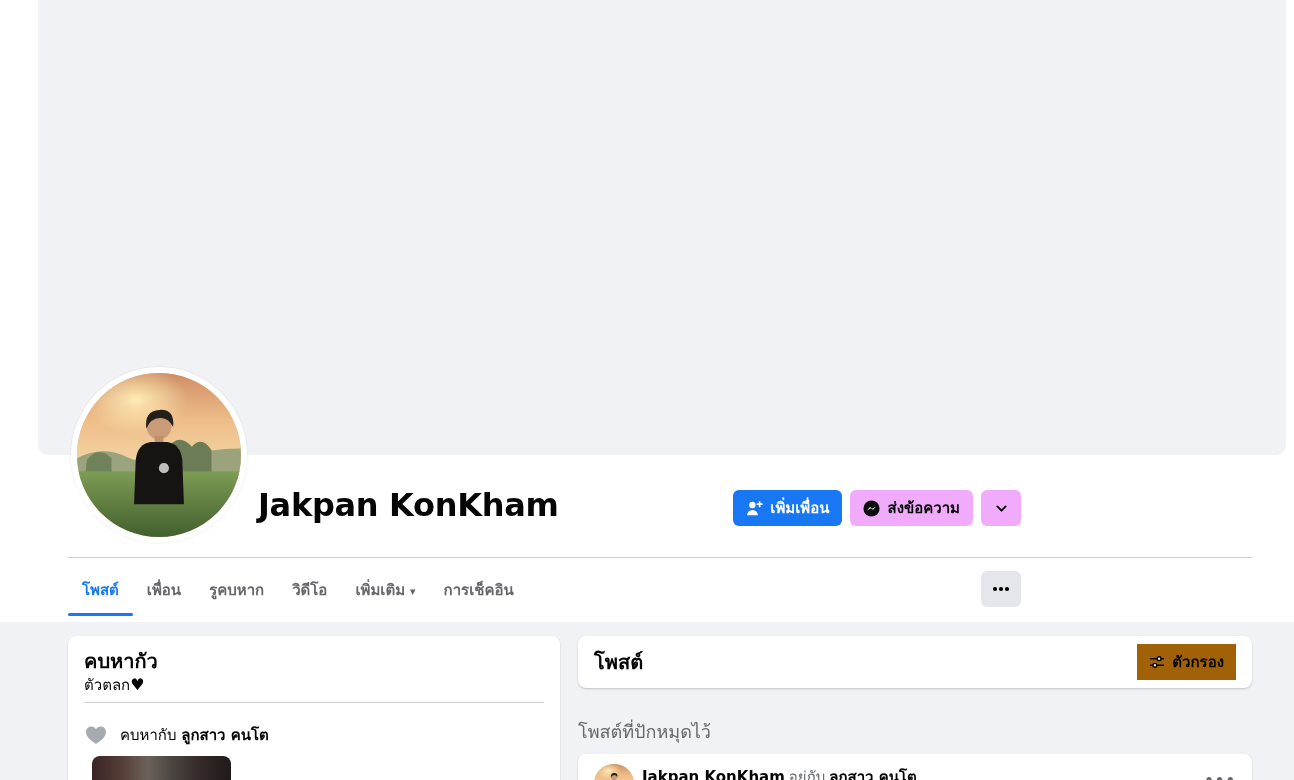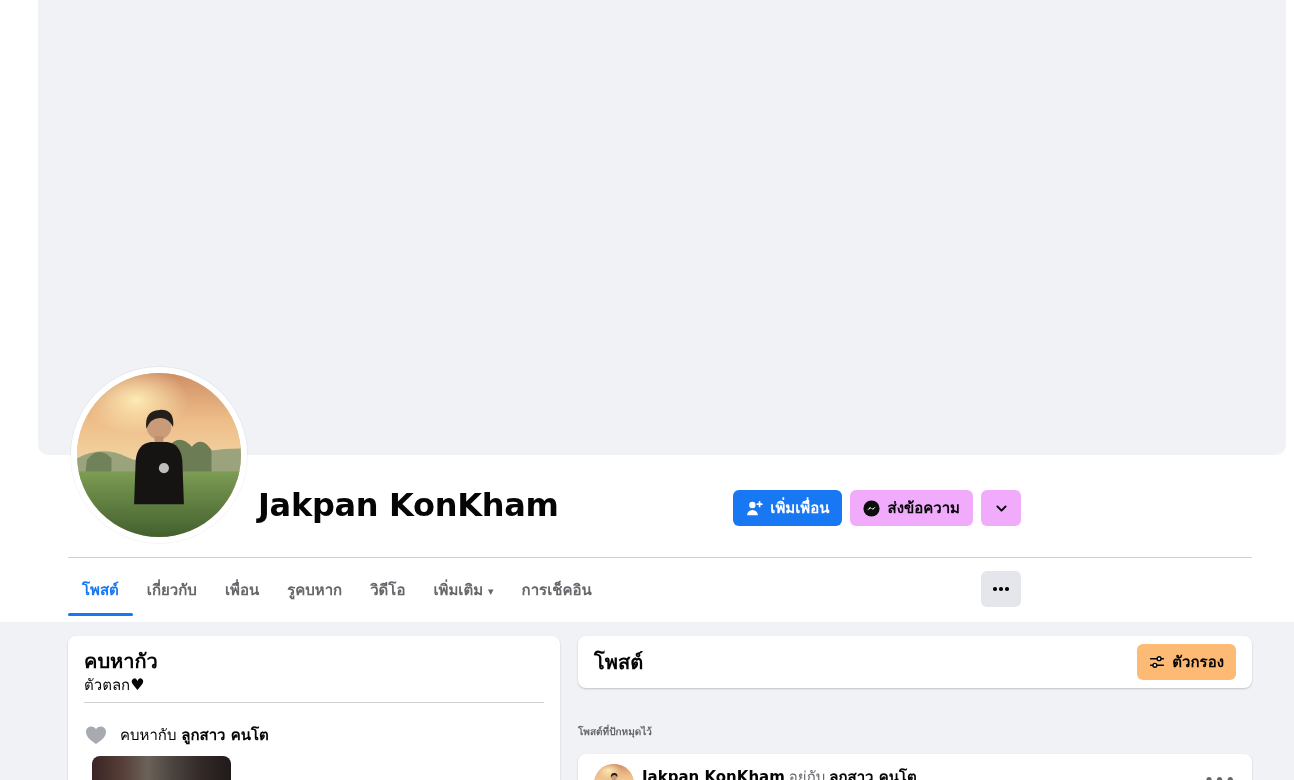--- a/index.html
+++ b/index.html
@@ -52,23 +52,23 @@
   .bio{text-align:left;font-size:15px;margin-top:2px;line-height:18px;}
   .bio .heart{font-size:16px;}
   .intro-divider{height:1px;background:#CED0D4;margin-top:8px;}
   .relationship{display:flex;align-items:center;gap:12px;margin-top:20px;font-size:15px;line-height:24px;}
   .relationship b{font-weight:700;}
   .featured-photo{margin:9px 0 0 8px;width:139px;height:60px;border-radius:8px 8px 0 0;
     background:linear-gradient(90deg,#3a2424 0%,#563f38 22%,#6b6259 40%,#4a4440 58%,#332a28 78%,#201a1a 100%);}
 
   .posts-card{height:52px;display:flex;align-items:center;justify-content:space-between;padding:0 16px;}
   .posts-title{font-size:20px;font-weight:700;}
-  .filter-btn{display:flex;align-items:center;gap:7px;height:36px;padding:0 12px;background:#fdba74;
-    border-radius:6px;font-size:15px;font-weight:700;cursor:pointer;}
-  .pinned-label{margin:34px 0 0;font-size:10px;font-weight:700;color:#65676B;line-height:20px;}
+  .filter-btn{display:flex;align-items:center;gap:7px;height:36px;padding:0 12px;background:#a16207;
+    border-radius:0;font-size:15px;font-weight:700;cursor:pointer;}
+  .pinned-label{margin:34px 0 0;font-size:18px;font-weight:400;color:#65676B;line-height:20px;}
   .pinned-post{margin-top:12px;border-radius:8px;padding:10px 16px;min-height:110px;
     display:flex;align-items:flex-start;}
   .avatar-small{width:40px;height:40px;border-radius:50%;overflow:hidden;flex:none;background:#e0c394;}
   .post-head{flex:1;margin-left:8px;margin-top:3px;font-size:15px;line-height:20px;}
   .post-head .author{font-weight:700;color:#050505;}
   .post-head .context{color:#65676B;font-weight:400;margin:0 4px;}
   .post-head .tagged{font-weight:700;color:#050505;}
   .post-menu{color:#65676B;font-size:15px;font-weight:700;letter-spacing:1px;margin-top:8px;cursor:pointer;}
 </style>
 </head>
@@ -146,23 +146,20 @@
     </div>
   </div>
 
   <div class="header-divider"></div>
 
   <div class="tabs">
     <div class="tab active">
       <span>โพสต์</span>
     </div>
     <div class="tab">
-      <span>เกี่ยวกับ</span>
-    </div>
-    <div class="tab">
       <span>เพื่อน</span>
     </div>
     <div class="tab">
       <span>รูคบหาก</span>
     </div>
     <div class="tab">
       <span>วิดีโอ</span>
     </div>
     <div class="tab">
       <span>เพิ่มเติม</span>

